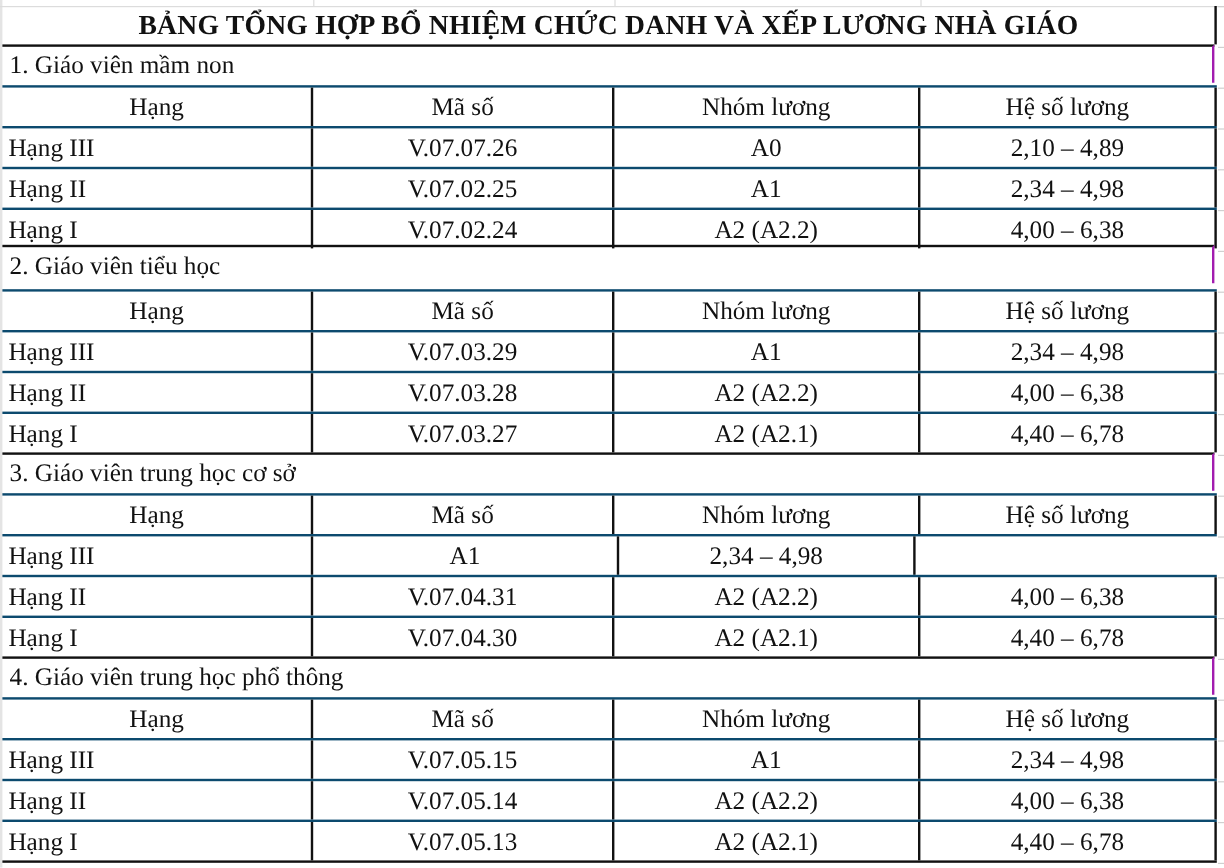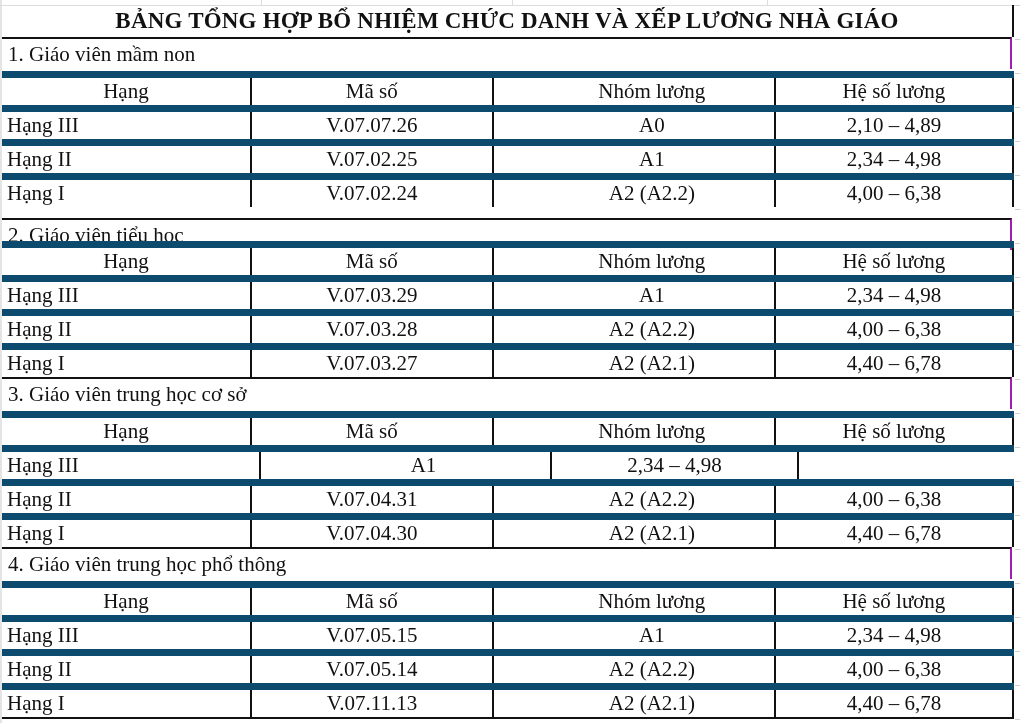--- a/index.html
+++ b/index.html
@@ -23,31 +23,31 @@
     font-weight:bold; font-size:23px; letter-spacing:0.2px;
   }
   .section-row {
     position:absolute; left:2px; width:1010px; height:32px;
     border-top:2px solid #111; border-right:2px solid #a21caf;
     display:flex; align-items:center;
     font-size:21px; padding-left:6px; box-sizing:border-box;
   }
   .grid-row {
     position:absolute; left:2px; width:1012px; height:34px;
-    display:flex; border-top:7px solid #0c4a6e; box-sizing:border-box;
+    display:flex; border-top:2px solid #0c4a6e; box-sizing:border-box;
   }
   .grid-row.last { border-bottom:2px solid #111; height:36px; }
   .cell {
     box-sizing:border-box; height:100%;
     display:flex; align-items:center;
     font-size:21px; border-right:2px solid #111;
   }
   .c1 { width:259px; padding-left:5px; }
   .c2 { width:251px; justify-content:center; }
-  .c3 { width:255px; justify-content:center;margin-left:36px; }
+  .c3 { width:255px; justify-content:center; }
   .c4 { width:247px; justify-content:center; }
   .grid-row .c1 { border-left:0; }
   .hdr .c1 { justify-content:center; padding-left:0; }
 </style>
 </head>
 <body>
 
 <div class="edge-left"></div>
 <div class="gl-top"></div>
 <div class="gl-vert" style="left:261px"></div>
@@ -74,21 +74,21 @@
       <div class="cell c2">V.07.02.25</div>
       <div class="cell c3">A1</div>
       <div class="cell c4">2,34 – 4,98</div>
     </div>
     <div class="grid-row" style="top: 173px;">
       <div class="cell c1">Hạng I</div>
       <div class="cell c2">V.07.02.24</div>
       <div class="cell c3">A2 (A2.2)</div>
       <div class="cell c4">4,00 – 6,38</div>
     </div>
-    <div class="section-row" style="top: 218px;">2. Giáo viên tiểu học</div>
+    <div class="section-row" style="top: 204px;">2. Giáo viên tiểu học</div>
     <div class="grid-row hdr" style="top: 241px;">
       <div class="cell c1">Hạng</div>
       <div class="cell c2">Mã số</div>
       <div class="cell c3">Nhóm lương</div>
       <div class="cell c4">Hệ số lương</div>
     </div>
     <div class="grid-row" style="top: 275px;">
       <div class="cell c1">Hạng III</div>
       <div class="cell c2">V.07.03.29</div>
       <div class="cell c3">A1</div>
@@ -144,21 +144,21 @@
       <div class="cell c4">2,34 – 4,98</div>
     </div>
     <div class="grid-row" style="top: 649px;">
       <div class="cell c1">Hạng II</div>
       <div class="cell c2">V.07.05.14</div>
       <div class="cell c3">A2 (A2.2)</div>
       <div class="cell c4">4,00 – 6,38</div>
     </div>
     <div class="grid-row last" style="top: 683px;">
       <div class="cell c1">Hạng I</div>
-      <div class="cell c2">V.07.11.13</div>
+      <div class="cell c2">V.07.05.13</div>
       <div class="cell c3">A2 (A2.1)</div>
       <div class="cell c4">4,40 – 6,78</div>
     </div>
   </div>
 
 <div class="edge-right">
     <div class="tick" style="top: 5px;"></div>
     <div class="tick" style="top: 39px;"></div>
     <div class="tick" style="top: 73px;"></div>
     <div class="tick" style="top: 107px;"></div>

